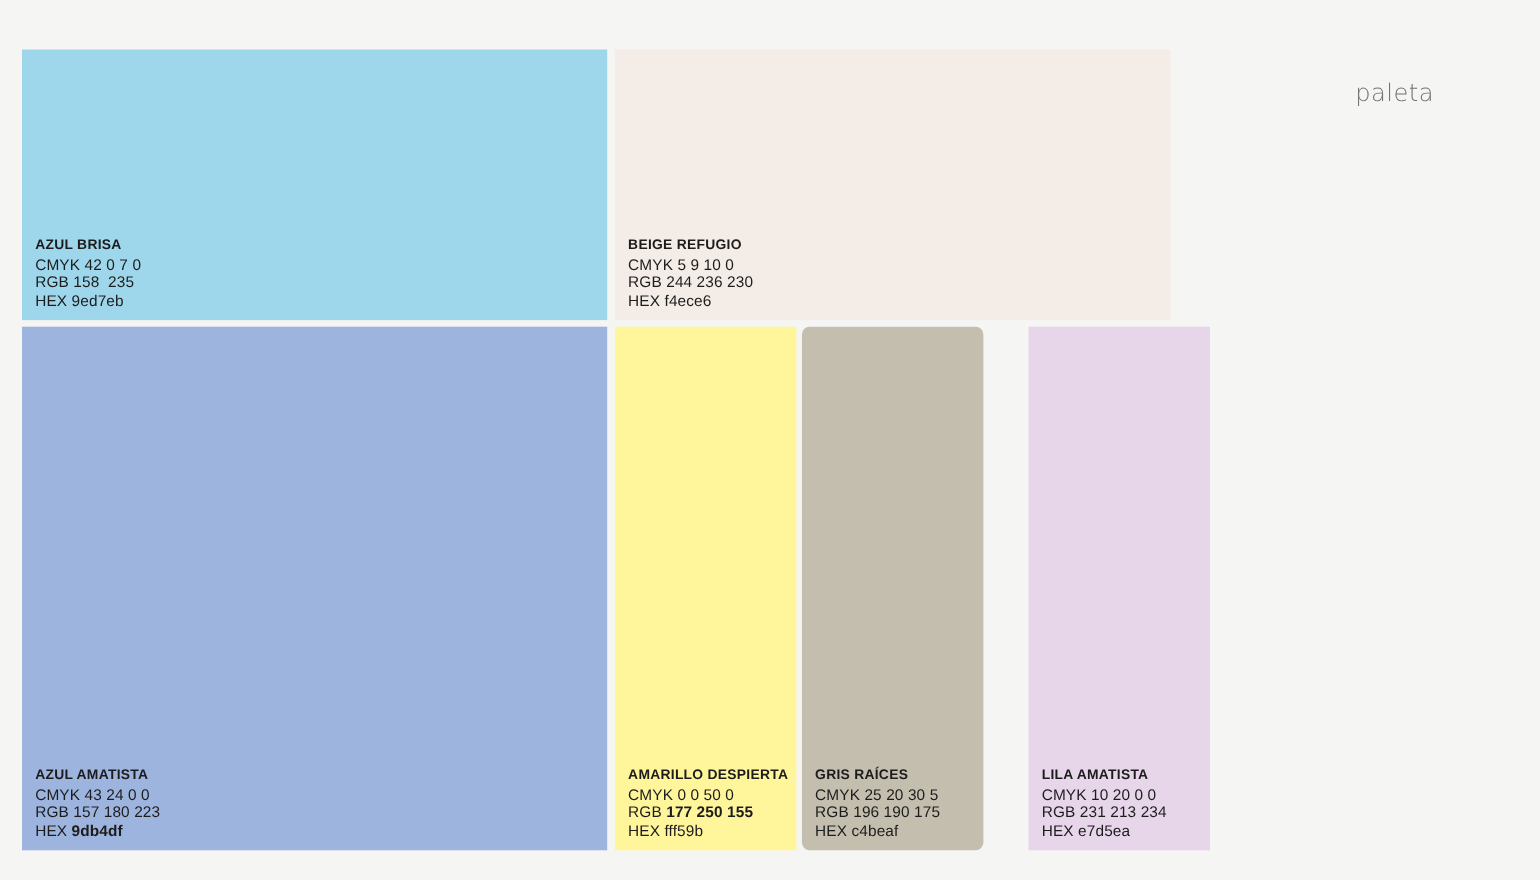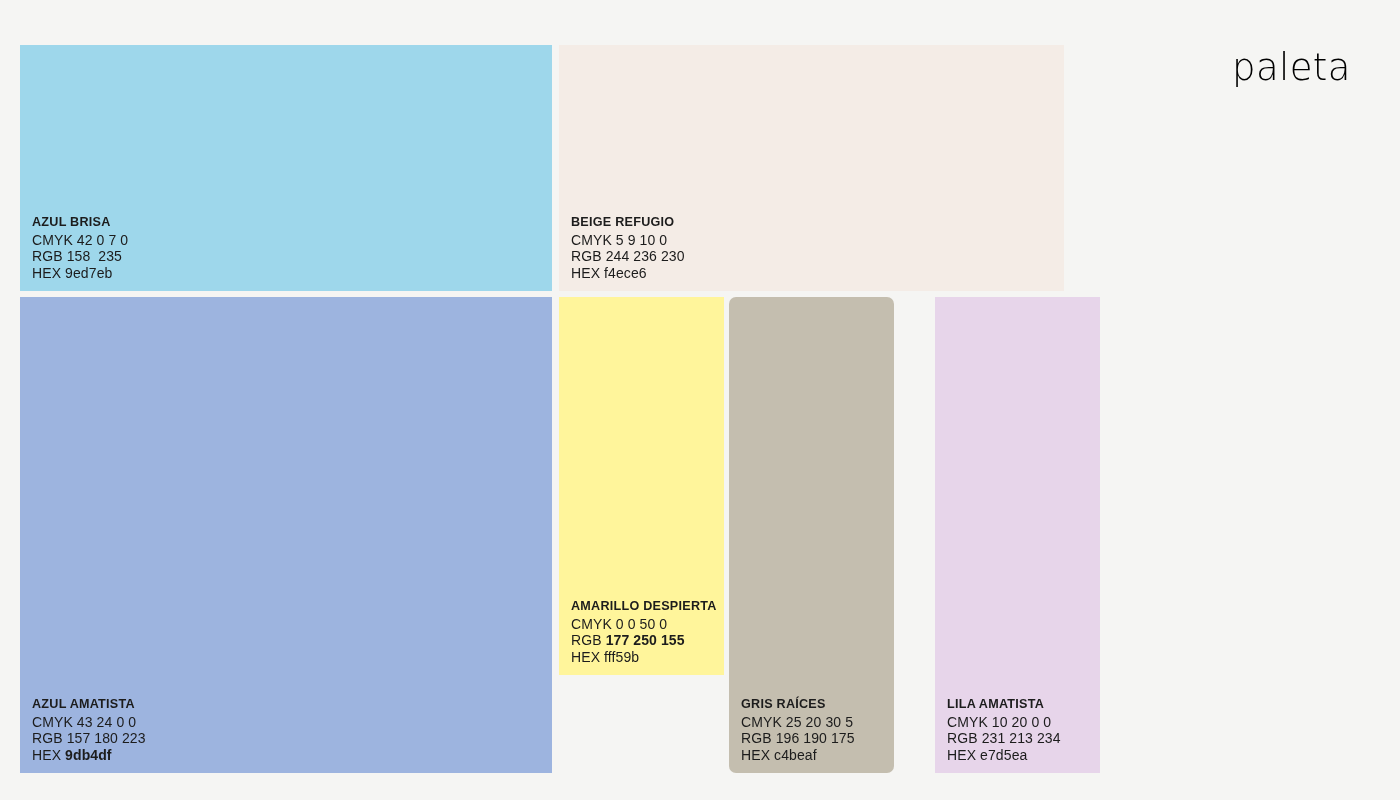--- a/index.html
+++ b/index.html
@@ -48,41 +48,42 @@
     font-size: 14px;
     letter-spacing: 0.1px;
   }
 
   .swatch-line .lbl { font-weight: normal; }
   .swatch-line .val { font-weight: normal; }
   .swatch-line.bold-val .val { font-weight: bold; text-align: center; }
 
   #page-title {
     position: absolute;
-    font-size: 37px;
+    font-size: 22px;
     font-weight: 300;
-    color: #000000;
+    color: #737373;
     letter-spacing: 0.4px;
     font-family: "DejaVu Sans", sans-serif;
+    margin-top: 27px;
   }
 </style>
 </head>
 <body style="background: rgb(245, 245, 243);">
 
 <div id="palette-board">
     <div class="swatch" style="left: 20px; top: 45px; width: 532px; height: 246px; background: rgb(158, 215, 235);">
       <div class="swatch-info"><div class="swatch-name">AZUL BRISA</div><div class="swatch-line"><span class="lbl">CMYK</span> <span class="val">42 0 7 0</span></div><div class="swatch-line"><span class="lbl">RGB</span> <span class="val">158  235</span></div><div class="swatch-line"><span class="lbl">HEX</span> <span class="val">9ed7eb</span></div></div>
     </div>
     <div class="swatch" style="left: 559px; top: 45px; width: 505px; height: 246px; background: rgb(244, 236, 230);">
       <div class="swatch-info"><div class="swatch-name">BEIGE REFUGIO</div><div class="swatch-line"><span class="lbl">CMYK</span> <span class="val">5 9 10 0</span></div><div class="swatch-line"><span class="lbl">RGB</span> <span class="val">244 236 230</span></div><div class="swatch-line"><span class="lbl">HEX</span> <span class="val">f4ece6</span></div></div>
     </div>
     <div class="swatch" style="left: 20px; top: 297px; width: 532px; height: 476px; background: rgb(157, 180, 223);">
       <div class="swatch-info"><div class="swatch-name">AZUL AMATISTA</div><div class="swatch-line"><span class="lbl">CMYK</span> <span class="val">43 24 0 0</span></div><div class="swatch-line"><span class="lbl">RGB</span> <span class="val">157 180 223</span></div><div class="swatch-line bold-val"><span class="lbl">HEX</span> <span class="val">9db4df</span></div></div>
     </div>
-    <div class="swatch" style="left: 559px; top: 297px; width: 165px; height: 378px; background: rgb(255, 245, 155);">
+    <div class="swatch" style="left: 559px; top: 297px; width: 165px; height: 476px; background: rgb(255, 245, 155);">
       <div class="swatch-info"><div class="swatch-name">AMARILLO DESPIERTA</div><div class="swatch-line"><span class="lbl">CMYK</span> <span class="val">0 0 50 0</span></div><div class="swatch-line bold-val"><span class="lbl">RGB</span> <span class="val">177 250 155</span></div><div class="swatch-line"><span class="lbl">HEX</span> <span class="val">fff59b</span></div></div>
     </div>
     <div class="swatch" style="left: 729px; top: 297px; width: 165px; height: 476px; background: rgb(196, 190, 175); border-radius: 7px;">
       <div class="swatch-info"><div class="swatch-name">GRIS RAÍCES</div><div class="swatch-line"><span class="lbl">CMYK</span> <span class="val">25 20 30 5</span></div><div class="swatch-line"><span class="lbl">RGB</span> <span class="val">196 190 175</span></div><div class="swatch-line"><span class="lbl">HEX</span> <span class="val">c4beaf</span></div></div>
     </div>
     <div class="swatch" style="left: 899px; top: 297px; width: 165px; height: 476px; background: rgb(231, 213, 234); margin-left: 36px;">
       <div class="swatch-info"><div class="swatch-name">LILA AMATISTA</div><div class="swatch-line"><span class="lbl">CMYK</span> <span class="val">10 20 0 0</span></div><div class="swatch-line"><span class="lbl">RGB</span> <span class="val">231 213 234</span></div><div class="swatch-line"><span class="lbl">HEX</span> <span class="val">e7d5ea</span></div></div>
     </div>
   </div>
 

